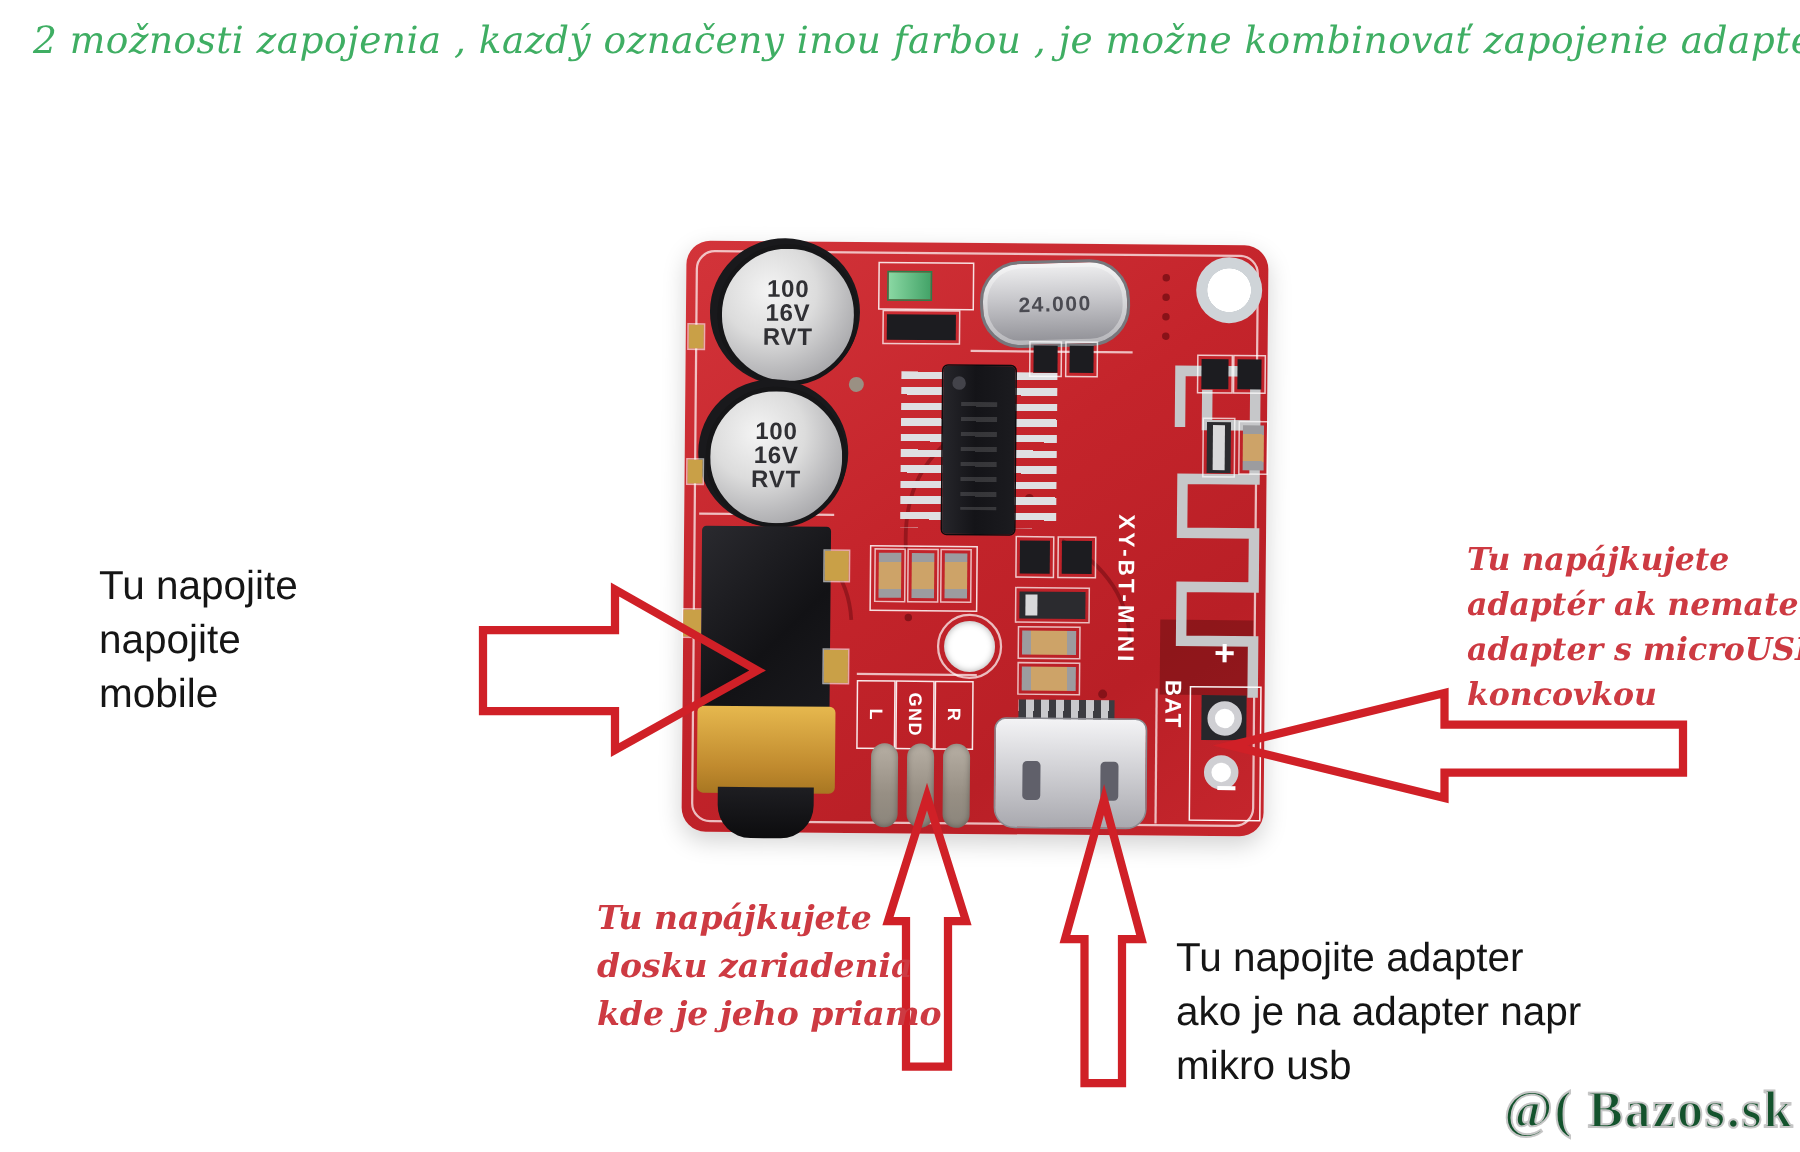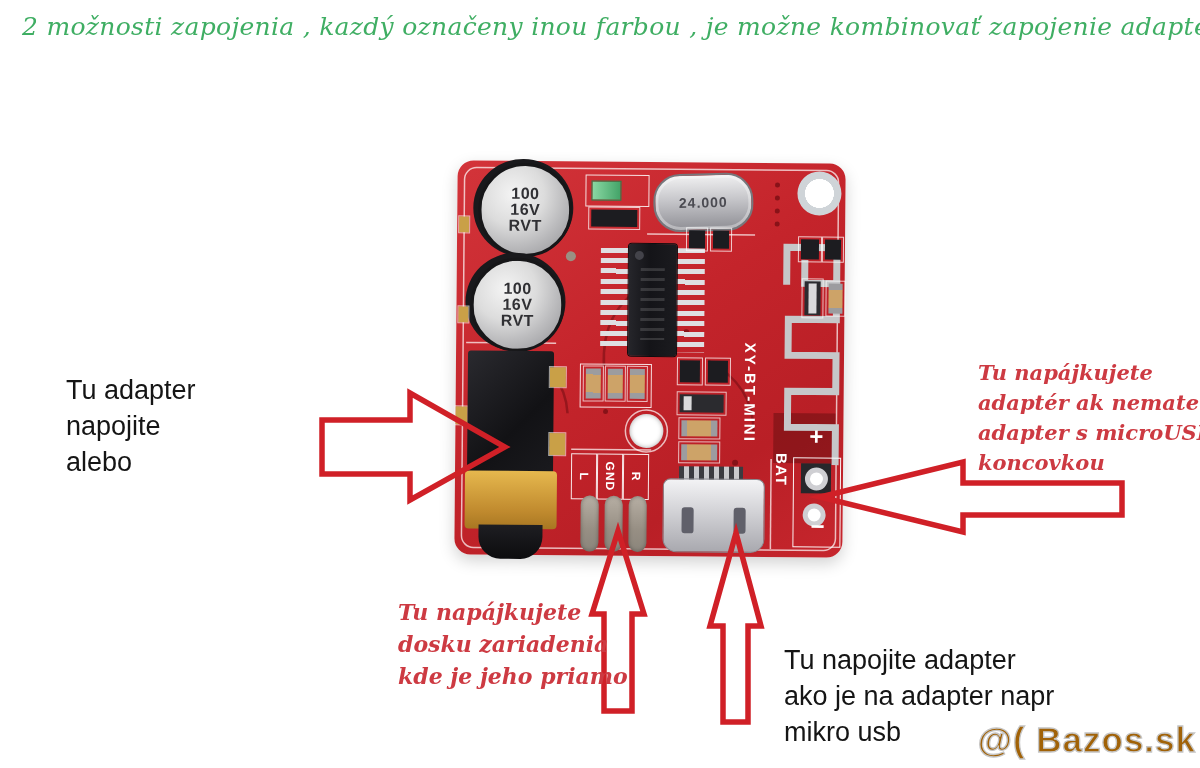--- a/index.html
+++ b/index.html
@@ -12,25 +12,25 @@
     font-size:25px;line-height:34px;letter-spacing:.3px;
     color:var(--title-green,#3fae63);white-space:nowrap;}
   .note{position:absolute;}
   .note div{white-space:nowrap;}
   .note-black{font-family:"Liberation Sans",sans-serif;color:var(--note-black,#151515);}
   .note-red{font-family:"DejaVu Serif",cursive;font-style:italic;font-weight:700;
     color:var(--note-red,#cd3a42);}
   .note-jack{left:66px;top:372px;font-size:27px;line-height:36px;}
   .note-solder-adapter{left:978px;top:358px;font-size:21px;line-height:30px;}
   .note-solder-cable{left:398px;top:596px;font-size:22px;line-height:32px;}
-  .note-usb{left:784px;top:620px;font-size:27px;line-height:36px;margin-top:22px;}
+  .note-usb{left:784px;top:620px;font-size:27px;line-height:36px;}
 
   .watermark{position:absolute;right:4px;top:720px;
-    font-family:Liberation Sans, sans-serif;font-size:35px;font-weight:700;
-    letter-spacing:1px;color:#a16207;
+    font-family:Liberation Serif, serif;font-size:35px;font-weight:700;
+    letter-spacing:1px;color:#14532d;
     -webkit-text-stroke:1.3px var(--watermark-gray,#c6c6c6);
     text-shadow:0 0 1px #cecece;}
 
   
   .arrows{position:absolute;left:0;top:0;width:1200px;height:768px;pointer-events:none;}
   .arrow{fill:none;stroke:var(--arrow-red,#d02027);stroke-width:5.5;
     stroke-linejoin:miter;stroke-miterlimit:14;}
 
   
   .board{position:absolute;left:456px;top:162px;width:388px;height:394px;
@@ -259,23 +259,23 @@
   </div>
 
   <svg class="arrows" viewBox="0 0 1200 768">
     <polygon class="arrow" points="322,420 410,420 410,393 505,447 410,500 410,474 322,474"></polygon>
     <polygon class="arrow" points="1122,483 963,483 963,462 820,497 963,532 963,515 1122,515"></polygon>
     <polygon class="arrow" points="604,711 604,614 592,614 618,531 644,614 632,614 632,711"></polygon>
     <polygon class="arrow" points="723,722 723,626 710,626 736,533 761,626 748,626 748,722"></polygon>
   </svg>
 
   <div class="note note-black note-jack">
-    <div>Tu adapter</div>
+    <div>Tu napojite</div>
     <div>napojite</div>
-    <div>alebo</div>
+    <div>mobile</div>
   </div>
 
   <div class="note note-red note-solder-adapter">
     <div>Tu napájkujete</div>
     <div>adaptér ak nemate</div>
     <div>adapter s microUSB</div>
     <div>koncovkou</div>
   </div>
 
   <div class="note note-red note-solder-cable">

